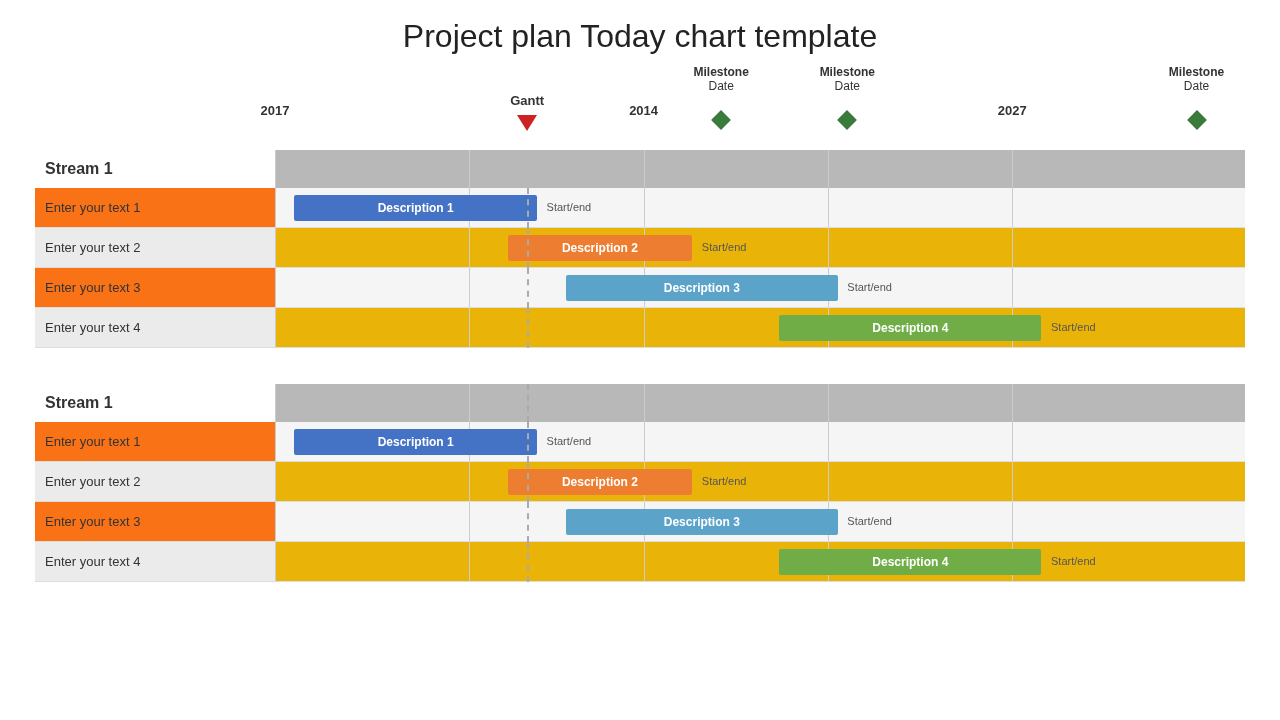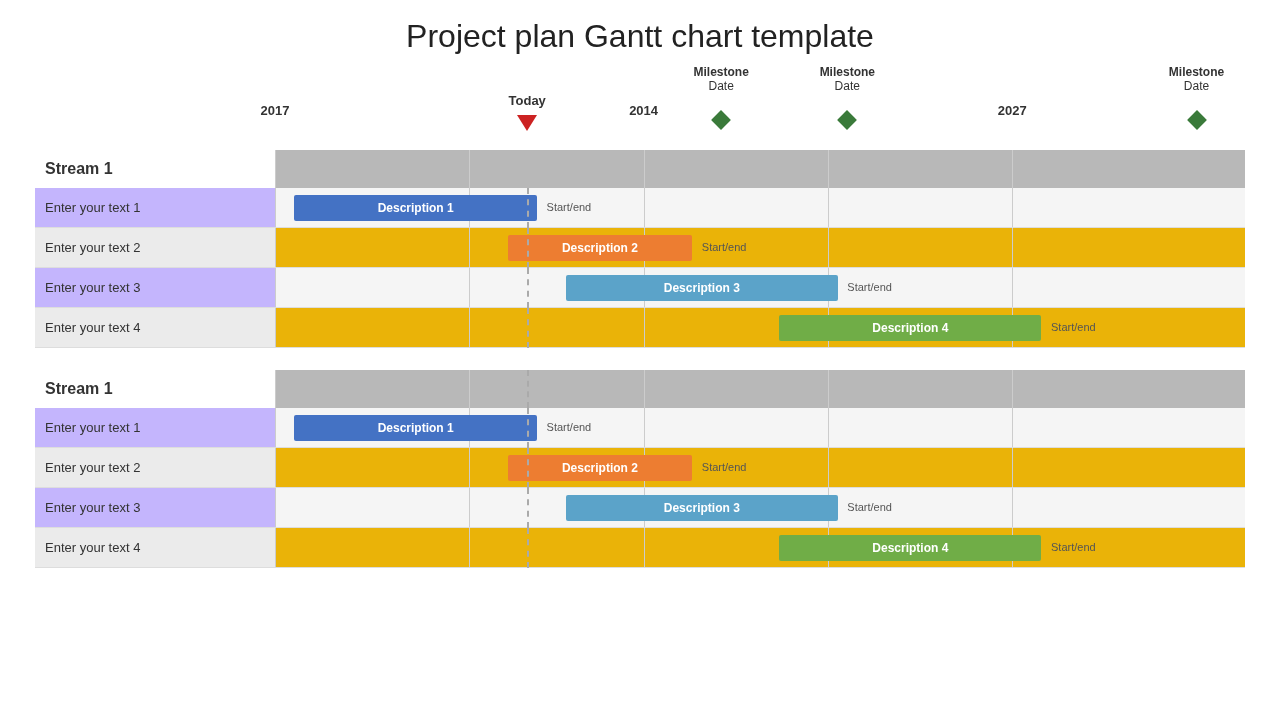--- a/index.html
+++ b/index.html
@@ -124,36 +124,36 @@
     .start-end-label {
       position: absolute;
       font-size: 11px;
       color: #555;
       top: 13px;
       z-index: 5;
     }
 
     
     .gantt-section {
-      margin-bottom: 10px;
+      margin-bottom: 24px;
     }
 
     .full-row {
       position: relative;
       display: flex;
     }
     .label-cell {
       width: 240px;
       min-width: 240px;
       display: flex;
       align-items: center;
       font-size: 13px;
       color: #333;
       padding-left: 10px;
-      background: #c4b5fd;
+      background: #f97316;
       border-bottom: 1px solid #ddd;
     }
     .label-cell.stream-label {
       background: #fff;
       font-weight: bold;
       font-size: 16px;
       border-bottom: none;
     }
     .label-cell.even { background: #ebebeb; }
 
@@ -163,31 +163,31 @@
       height: 40px;
       background: #f5f5f5;
       border-bottom: 1px solid #ddd;
       overflow: visible;
     }
     .bar-cell.even { background: #eab308; }
   </style>
 </head>
 <body>
 
-<h1 class="page-title">Project plan Gantt chart template</h1>
+<h1 class="page-title">Project plan Today chart template</h1>
 
 <div class="chart-container">
 
   <div style="position:relative; margin-left:240px; height:85px;">
 
     <span class="year-label" style="left:0%; transform:translateX(-50%);">2017</span>
     <span class="year-label" style="left:38%; transform:translateX(-50%);">2014</span>
     <span class="year-label" style="left:76%; transform:translateX(-50%);">2027</span>
 
-    <span class="today-label" style="left:26%; transform:translateX(-50%);">Today</span>
+    <span class="today-label" style="left:26%; transform:translateX(-50%);">Gantt</span>
 
     <div class="today-triangle" style="left:calc(26% - 10px);"></div>
 
     <div class="milestone-label" style="left:46%; transform:translateX(-50%);">
       <span>Milestone</span>
       <span class="sub">Date</span>
     </div>
     <div class="diamond-marker" style="left:calc(46% - 7px);"></div>
 
     <div class="milestone-label" style="left:59%; transform:translateX(-50%);">

